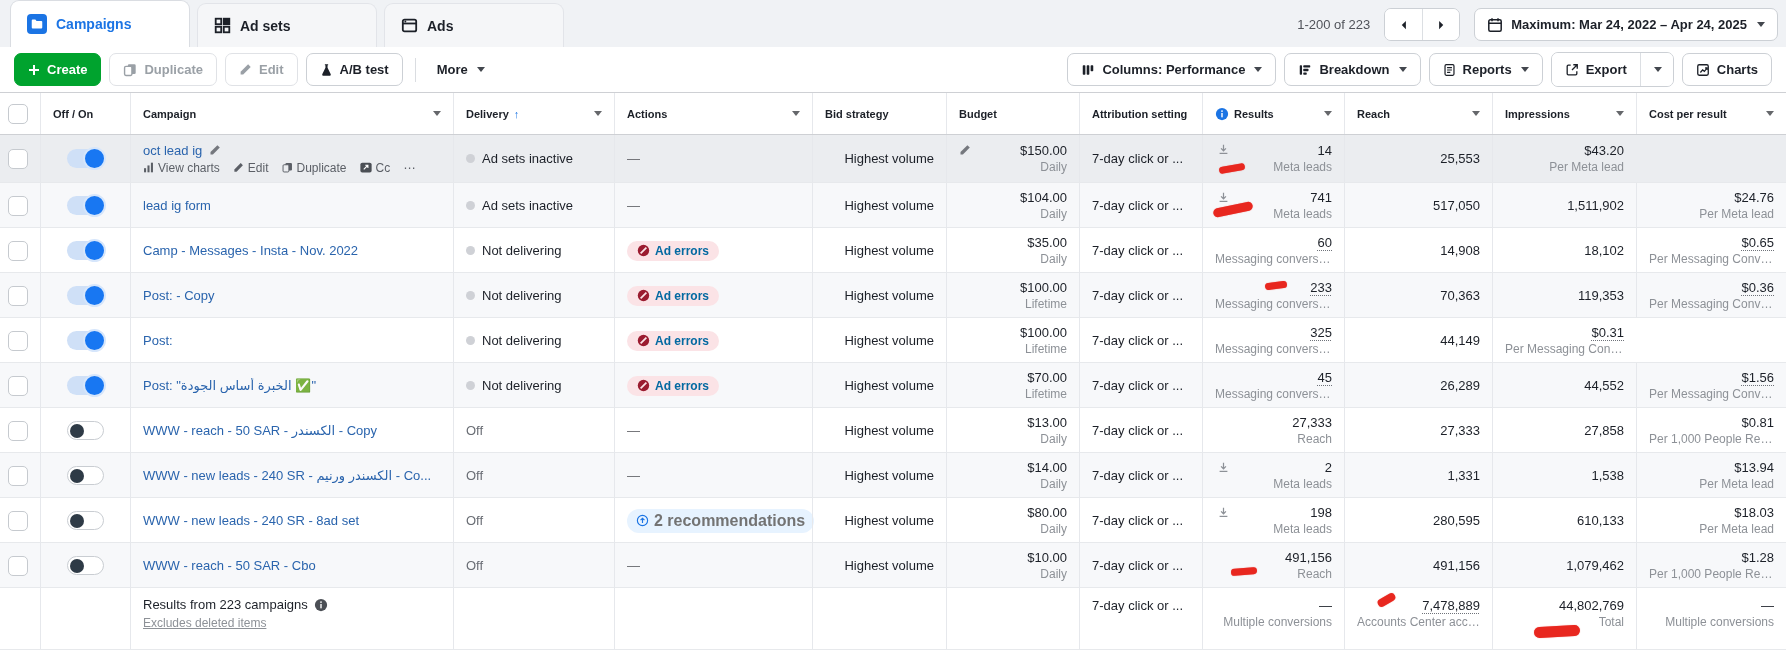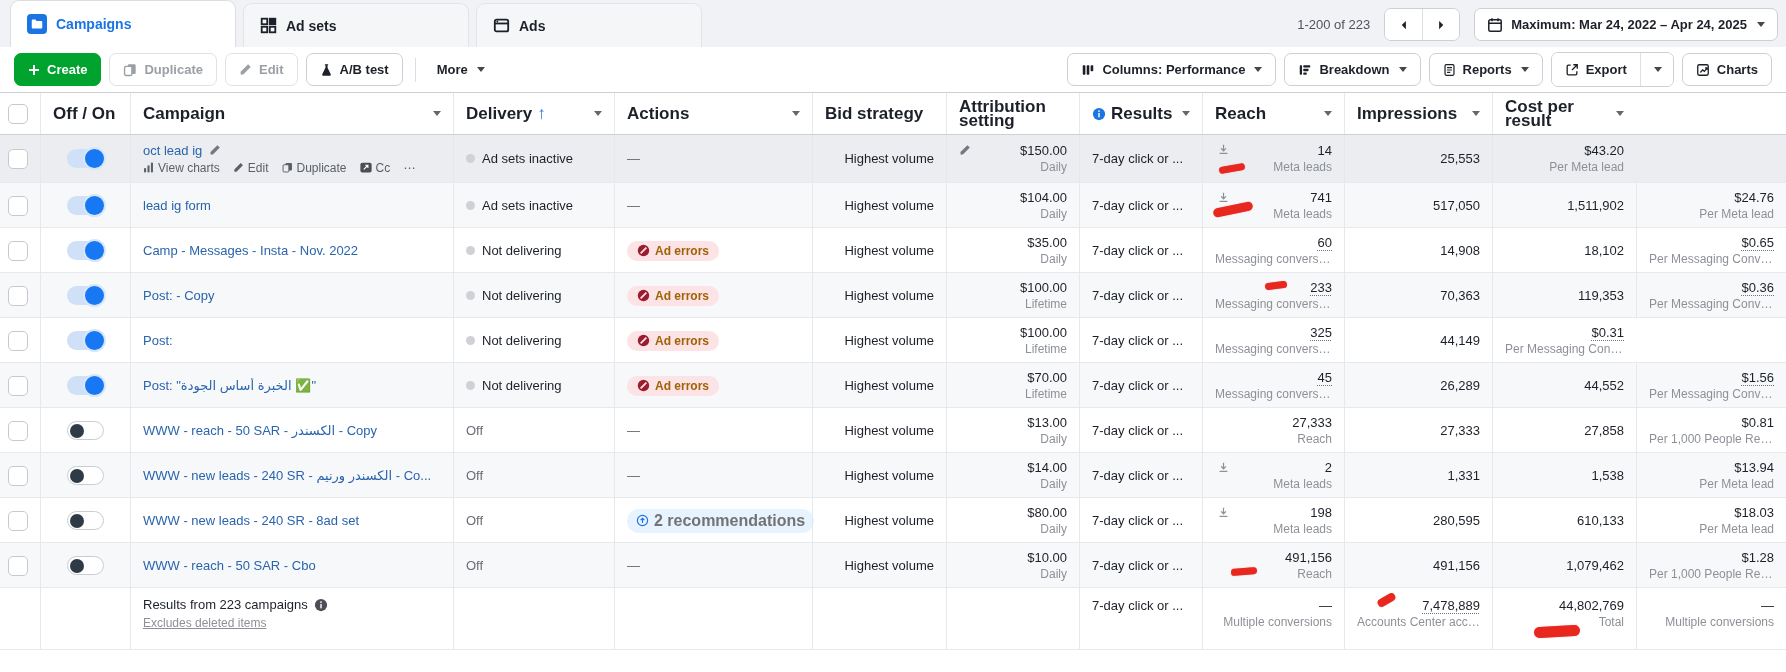--- a/index.html
+++ b/index.html
@@ -2,21 +2,21 @@
 <html><head>
 <meta charset="utf-8">
 <style>
   * { box-sizing: border-box; margin: 0; padding: 0; }
   html,body { background:#fff; }
   body { font-family:"Liberation Sans","DejaVu Sans",sans-serif; color:#1c2028; }
   .app { position:relative; width:1786px; height:672px; background:#fff; overflow:hidden; }
 
   
   .topbar { display:flex; align-items:flex-end; height:47px; background:#f0f2f5; padding-left:10px; position:relative; }
-  .tab { display:flex; align-items:center; gap:9px; height:44px; width:226px; padding:0 16px; background:#f5f6f8; border:1px solid #e2e4e9; border-bottom:none; border-radius:9px 9px 0 0; margin-right:7px; font-size:14px; font-weight:700; color:#1c2028; cursor:pointer; }
+  .tab { display:flex; align-items:center; gap:9px; height:44px; width:180px; padding:0 16px; background:#f5f6f8; border:1px solid #e2e4e9; border-bottom:none; border-radius:9px 9px 0 0; margin-right:7px; font-size:14px; font-weight:700; color:#1c2028; cursor:pointer; }
   .tab.active { background:#fff; height:47px; border-color:#dadde2; color:#1b74e4; }
   .folder-badge { width:20px; height:20px; border-radius:4px; background:#1b74e4; display:flex; align-items:center; justify-content:center; }
   .top-right { position:absolute; right:8px; top:8px; display:flex; align-items:center; gap:14px; }
   .pg-range { font-size:13px; color:#50535a; }
   .pager { display:flex; border:1px solid #ccd0d5; border-radius:7px; background:#fff; overflow:hidden; }
   .pg-btn { width:37px; height:31px; background:#fff; border:none; display:flex; align-items:center; justify-content:center; cursor:pointer; }
   .pg-btn + .pg-btn { border-left:1px solid #dcdfe3; }
   .date-btn { display:flex; align-items:center; gap:8px; height:33px; padding:0 12px; background:#fff; border:1px solid #ccd0d5; border-radius:7px; font-size:13px; font-weight:600; color:#1c2028; cursor:pointer; font-family:inherit; }
 
   
@@ -31,21 +31,21 @@
   .export-group { display:flex; border:1px solid #ccd0d5; border-radius:7px; overflow:hidden; }
   .export-group .btn { border:none; border-radius:0; }
   .export-group .btn + .btn { border-left:1px solid #dcdfe3; padding:0 11px; }
 
   
   .table { border-top:1px solid #ced0d4; }
   .grid-row { display:grid; grid-template-columns:40px 90px 323px 161px 198px 134px 133px 123px 142px 148px 144px 150px; }
   .cell { position:relative; padding:6px 12px; display:flex; flex-direction:column; justify-content:center; min-width:0; }
   .cell + .cell { border-left:1px solid #e6e8ec; }
   .thead { height:42px; border-bottom:1px solid #ced0d4; background:#fff; }
-  .thead .cell { font-size:17px; font-weight:700; line-height:14px; justify-content:center; }
+  .thead .cell { font-size:11px; font-weight:700; line-height:14px; justify-content:center; }
   .h-flex { display:flex; align-items:center; justify-content:space-between; width:100%; }
   .h-left { display:flex; gap:5px; min-width:0; }
   .thead .caret { border-top-color:#65676b; flex:none; }
   .sort-up { color:#1b74e4; font-weight:700; }
 
   .row { border-bottom:1px solid #e7e9ec; background:#fff; height:45px; }
   .row.alt { background:#f7f8fa; }
   .row.hover { background:#ebedf0; height:48px; }
   .checkbox { width:20px; height:20px; border:1px solid #c6cacf; border-radius:5px; background:#fff; display:inline-block; cursor:pointer; }
   .c-check { align-items:flex-start; padding-left:8px; }
@@ -58,21 +58,21 @@
 
   .camp-link { color:#2a64ad; font-size:13px; text-decoration:none; white-space:nowrap; overflow:hidden; text-overflow:ellipsis; cursor:pointer; }
   .camp-line { display:flex; align-items:center; gap:7px; min-width:0; }
   .camp-bar { display:none; align-items:center; gap:13px; margin-top:3px; font-size:12px; color:#5b5f66; white-space:nowrap; }
   .row.hover .camp-bar { display:flex; }
   .camp-bar .bar-item { display:flex; align-items:center; gap:4px; cursor:pointer; }
   .dot { width:9px; height:9px; border-radius:50%; background:#cfd1d6; flex:none; }
   .del-flex { display:flex; align-items:center; gap:7px; font-size:13px; }
   .del-off { color:#696d74; }
   .dash { color:#65676b; font-size:13px; }
-  .pill-err { display:none; align-items:center; gap:5px; background:#fbe3e6; color:#a16207; border-radius:12px; padding:3px 10px; font-size:12px; font-weight:700; width:max-content; }
+  .pill-err { display:none; align-items:center; gap:5px; background:#fbe3e6; color:#0369a1; border-radius:12px; padding:3px 10px; font-size:12px; font-weight:700; width:max-content; }
   .pill-rec { display:none; align-items:center; gap:5px; background:#e7f3ff; color:#737373; border-radius:12px; padding:3px 9px; font-size:16px; font-weight:600; width:max-content; }
   .row[data-action="errors"] .pill-err { display:flex; }
   .row[data-action="recs"] .pill-rec { display:flex; }
 
   .ta-r { text-align:right; align-items:flex-end; }
   .num { font-size:13px; line-height:17px; color:#1c2028; white-space:nowrap; }
   .sub { font-size:12px; line-height:16px; color:#8d9197; white-space:nowrap; overflow:hidden; text-overflow:ellipsis; max-width:100%; }
   .u-dot { text-decoration:underline dotted 1px #6f737a; text-underline-offset:3px; }
   .pencil-ic { color:#75787e; display:inline-flex; cursor:pointer; flex:none; }
   .budget-pencil { position:absolute; left:12px; top:9px; display:none; }
@@ -294,20 +294,23 @@
             <span class="h-left">
               <span>Actions</span>
             </span>
             <span class="caret"></span>
           </div>
       </div>
       <div class="cell">
           <span>Bid strategy</span>
         </div>
       <div class="cell">
+          <span>Budget</span>
+        </div>
+      <div class="cell">
           <span>Attribution setting</span>
         </div>
       <div class="cell">
         <div class="h-flex">
             <span class="h-left">
               <span class="ic">
                 <svg width="14" height="14" viewBox="0 0 16 16">
                   <circle cx="8" cy="8" r="7" fill="#1b74e4"></circle>
                   <rect x="7.2" y="6.8" width="1.6" height="5" fill="#fff"></rect>
                   <circle cx="8" cy="4.6" r="1" fill="#fff"></circle>

